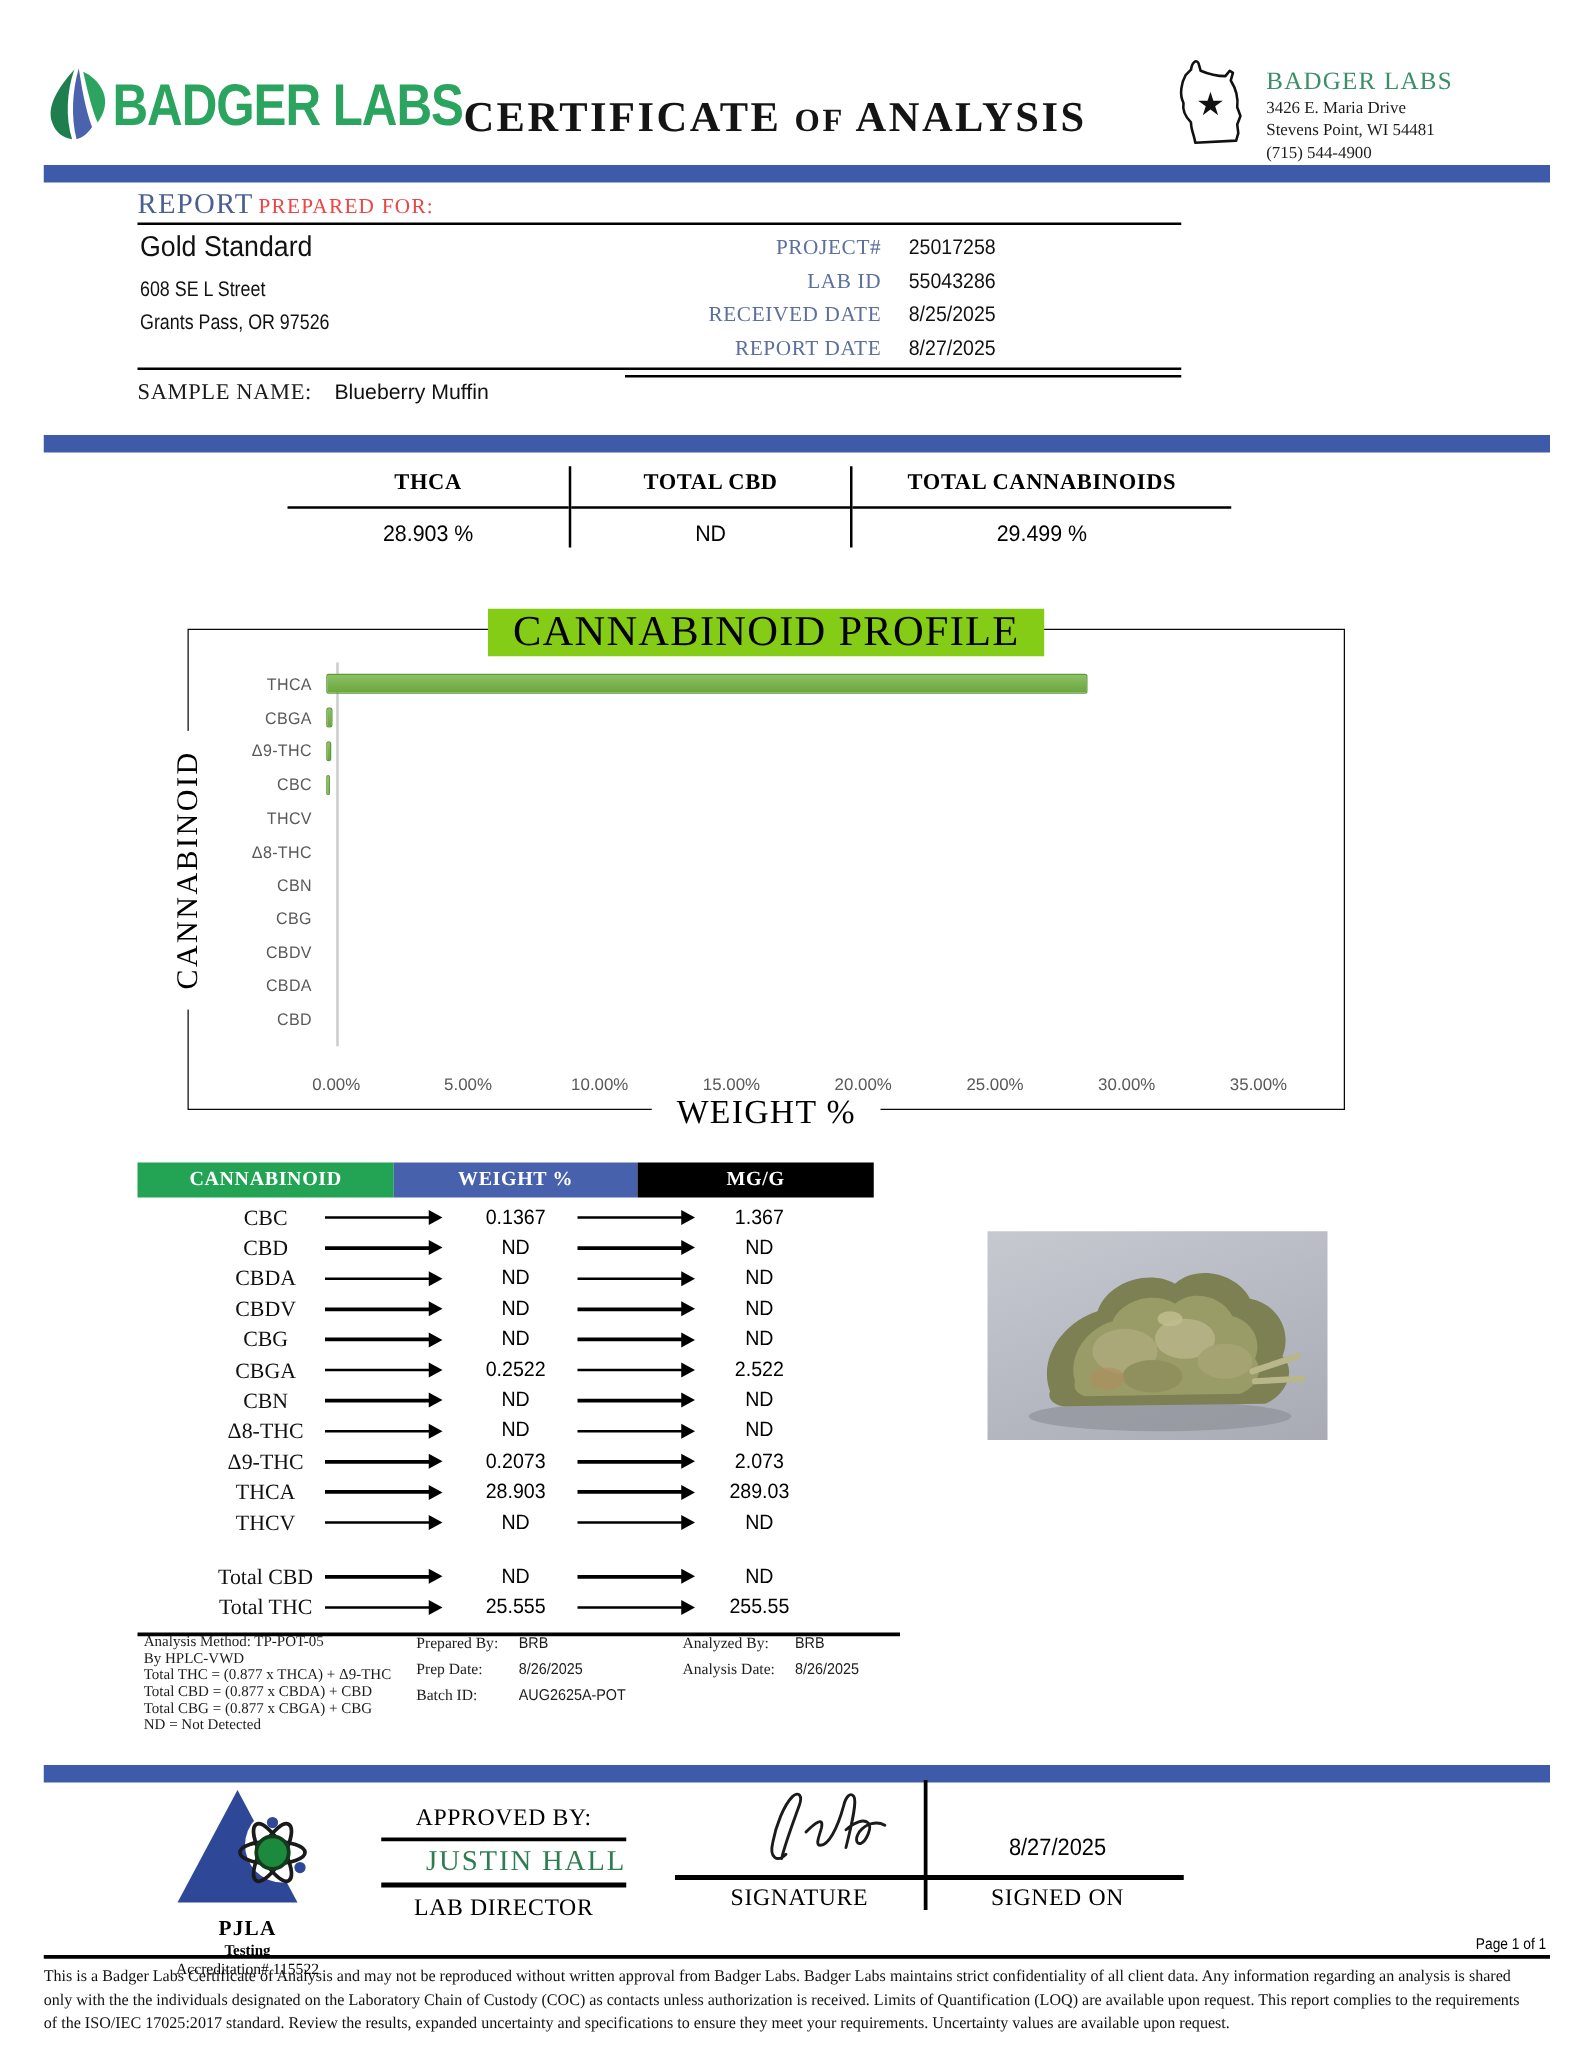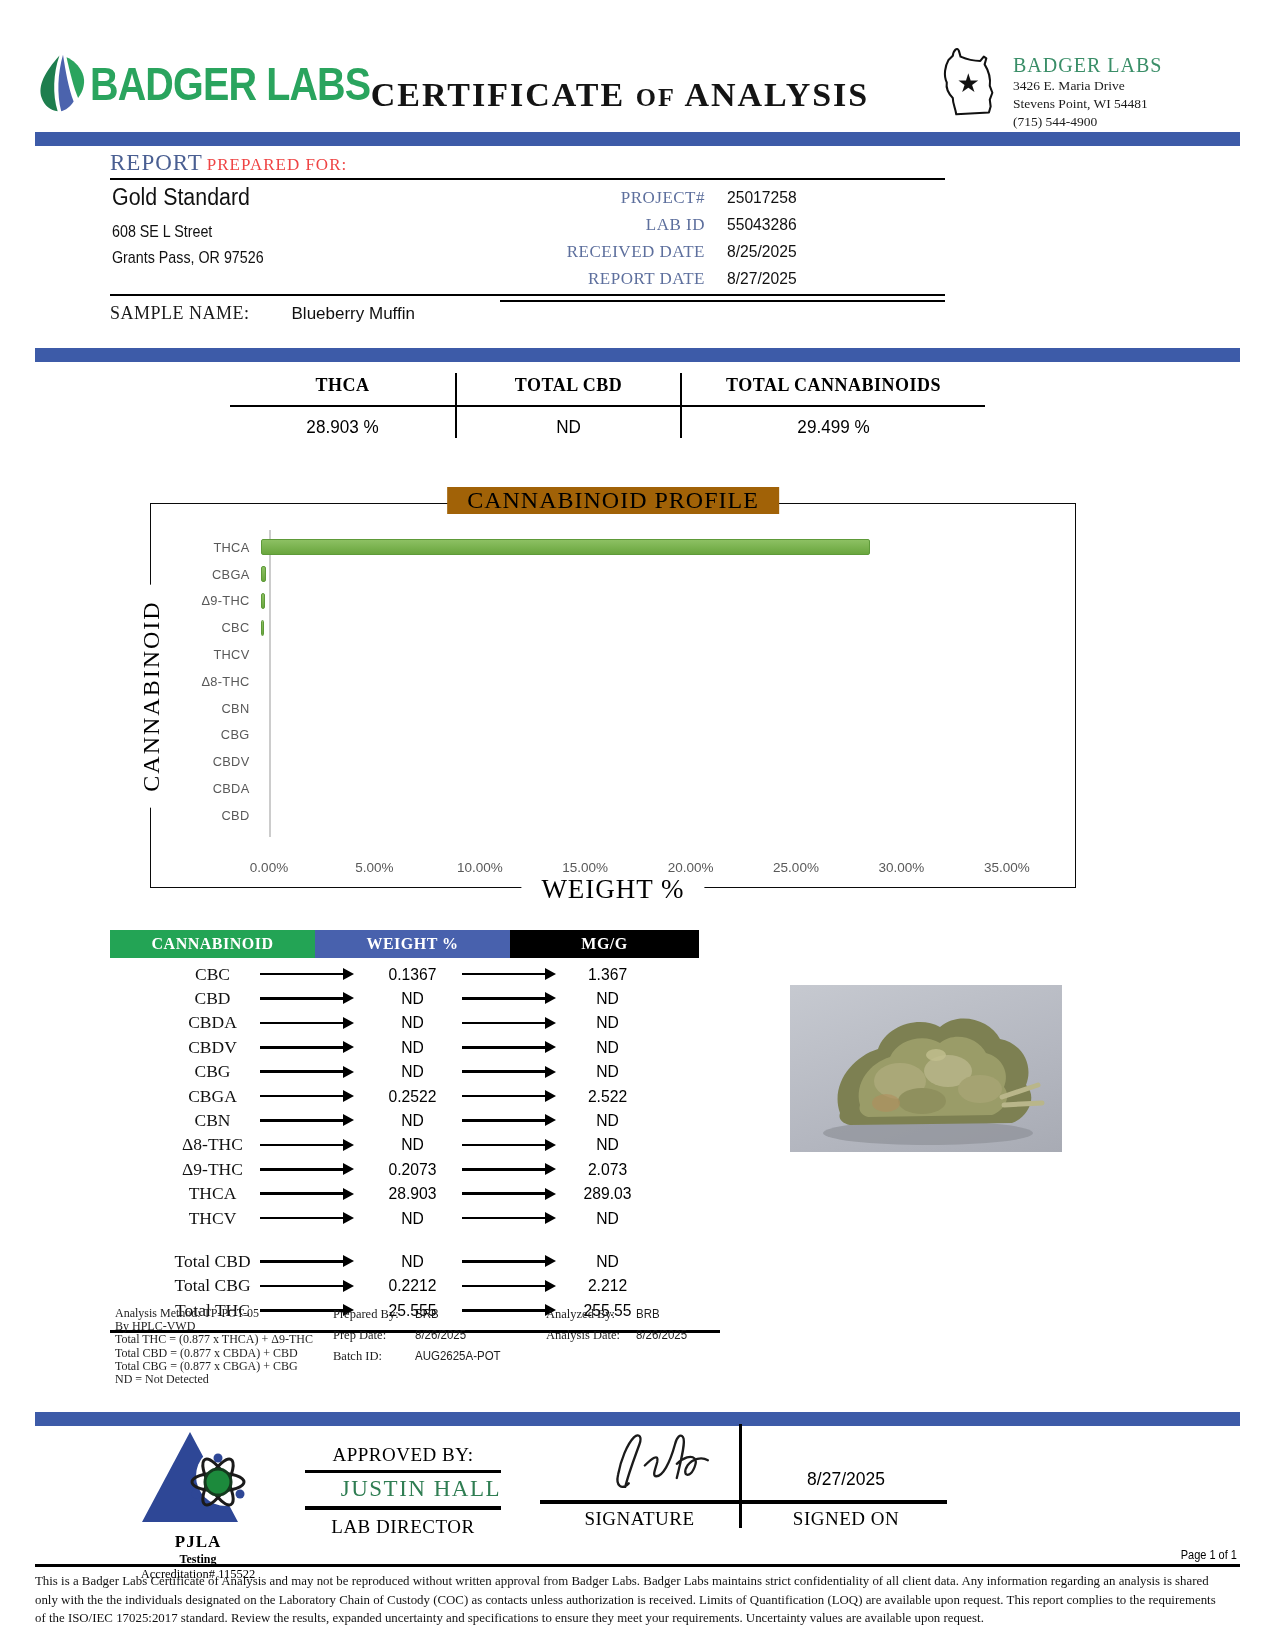--- a/index.html
+++ b/index.html
@@ -25,34 +25,34 @@
   .rp-head .r2 { font-size:17px; color:#ef4444; letter-spacing:1px; }
   .client { position:absolute; top:34px; left:2px; font-family:"Liberation Sans", sans-serif; }
   .client .nm { font-size:23px; color:#111; transform:scaleX(.93); transform-origin:left; }
   .client .ad { font-size:17px; color:#111; margin-top:8px; line-height:26px; transform:scaleX(.84); transform-origin:left; }
   .meta { position:absolute; top:34px; left:390px; width:445px; border-bottom:2.5px solid #000; padding-bottom:8px; }
   .meta-row { display:flex; height:27px; align-items:center;gap:10px; }
   .meta-row .lb { width:205px; text-align:right; font-size:17px; color:#5d6f9d; letter-spacing:.5px; }
   .meta-row .vl { margin-left:12px; font-family:"Liberation Sans", sans-serif; font-size:17px; color:#111; transform:scaleX(.92); transform-origin:left; }
   .sample-row { position:absolute; top:144px; width:835px; border-top:2.5px solid #000; padding-top:7px; display:flex; align-items:center; }
   .sample-row .lb { font-size:18px; color:#1a1a1a; letter-spacing:.5px; }
-  .sample-row .vl { margin-left:42px; font-family:"Liberation Sans", sans-serif; font-size:17px; color:#111; }
+  .sample-row .vl { margin-left:18px; font-family:"Liberation Sans", sans-serif; font-size:17px; color:#111; }
 
   
   .summary { position:absolute; top:373px; left:230px; width:755px; display:flex; }
   .sum-col { text-align:center; }
   .sum-col:nth-child(1){ width:225px; }
   .sum-col:nth-child(2){ width:225px; border-left:2px solid #000; }
   .sum-col:nth-child(3){ width:305px; border-left:2px solid #000; }
   .sum-h { font-weight:bold; font-size:18px; letter-spacing:.5px; padding:2px 0 9px 0; border-bottom:2.5px solid #000; }
   .sum-v { font-family:"Liberation Sans", sans-serif; font-size:18px; padding-top:10px; transform:scaleX(.95); }
 
   
   .chart { position:absolute; top:503px; left:150px; width:926px; height:385px; border:1.5px solid #0a0a0a; background:#fff; }
-  .chart-title { position:absolute; top:-17px; left:50%; transform:translateX(-50%); background:#a16207; padding:0 20px; font-size:24px; letter-spacing:1px; white-space:nowrap; }
+  .chart-title { position:absolute; top:-17px; left:50%; transform:translateX(-50%); background:#84cc16; padding:0 20px; font-size:34px; letter-spacing:1px; white-space:nowrap; }
   .xlabel { position:absolute; bottom:-18px; left:50%; transform:translateX(-50%); background:#fff; padding:0 20px; font-size:27px; letter-spacing:1px; white-space:nowrap; }
   .ylabel { position:absolute; top:50%; left:0; transform:translate(-50%,-50%) rotate(-90deg); background:#fff; padding:0 16px; font-size:24px; letter-spacing:2px; white-space:nowrap; }
   .rows { position:absolute; top:30px; left:12px; right:16px; }
   .chart-row { display:flex; align-items:center; height:26.8px; }
   .cat { width:96px; text-align:right; padding-right:10px; font-family:"Liberation Sans", sans-serif; font-size:13.5px; color:#595959; letter-spacing:.3px; transform:scaleX(.95); transform-origin:right; }
   .track { flex:1; position:relative; height:100%; }
   .bar { position:absolute; top:50%; transform:translateY(-50%); left:2px; height:16px; border:1px solid #5e9a39; border-radius:2px; background:linear-gradient(#8dc063,#6aa63e); }
   .axis { position:absolute; left:118px; top:26px; height:307px; width:1.5px; background:#cccccc; }
   .xticks { position:absolute; left:118px; right:0; bottom:10px; height:17px; }
   .xtick { position:absolute; transform:translateX(-50%); font-family:"Liberation Sans", sans-serif; font-size:13.5px; color:#595959; }
@@ -355,27 +355,20 @@
         </div>
         <div class="spacer"></div>
         <div class="trow">
           <span class="n">Total CBD</span>
           <span class="w">ND</span>
           <span class="m">ND</span>
           <div class="ar ar1"></div>
           <div class="ar ar2"></div>
         </div>
         <div class="trow">
-          <span class="n">Total CBG</span>
-          <span class="w">0.2212</span>
-          <span class="m">2.212</span>
-          <div class="ar ar1"></div>
-          <div class="ar ar2"></div>
-        </div>
-        <div class="trow">
           <span class="n">Total THC</span>
           <span class="w">25.555</span>
           <span class="m">255.55</span>
           <div class="ar ar1"></div>
           <div class="ar ar2"></div>
         </div>
       </div>
   </div>
 
   <div class="photo">

